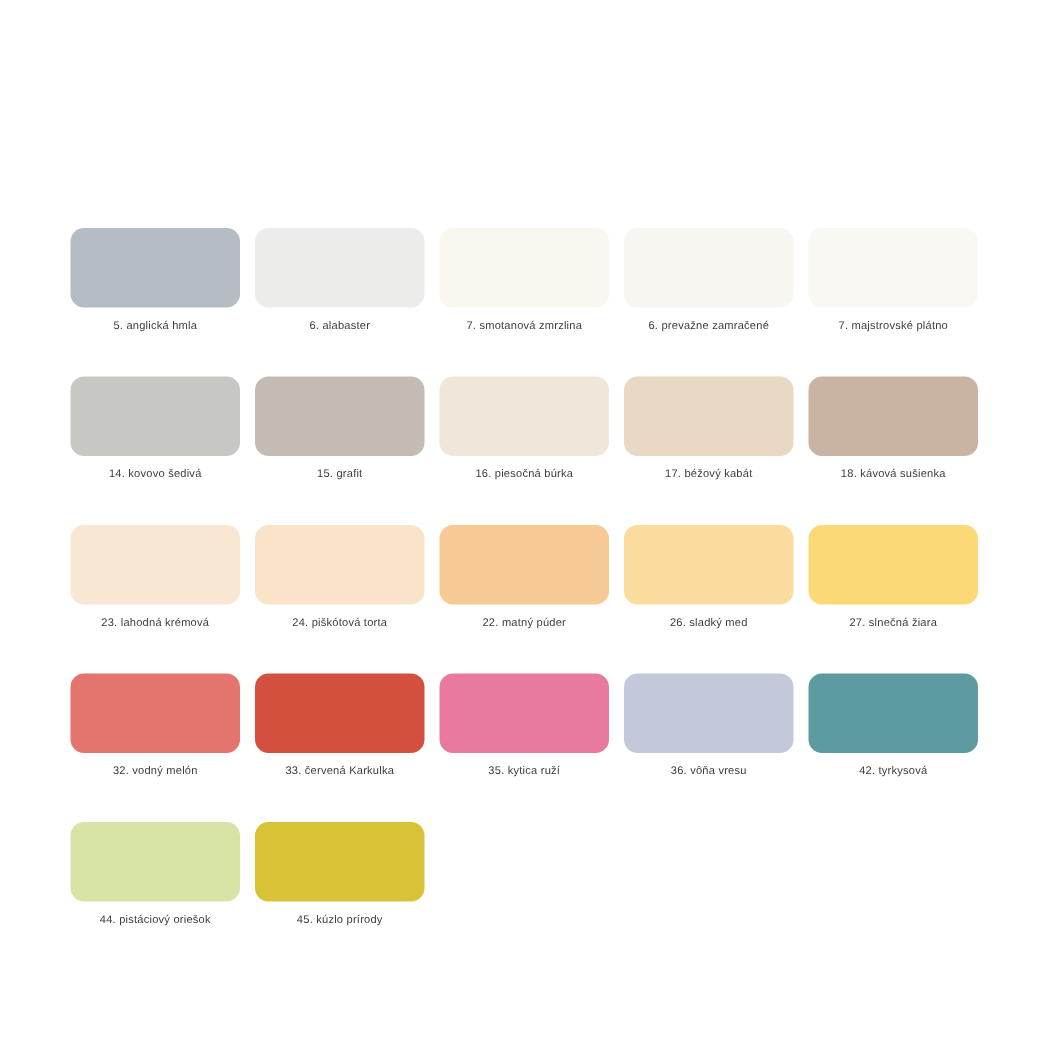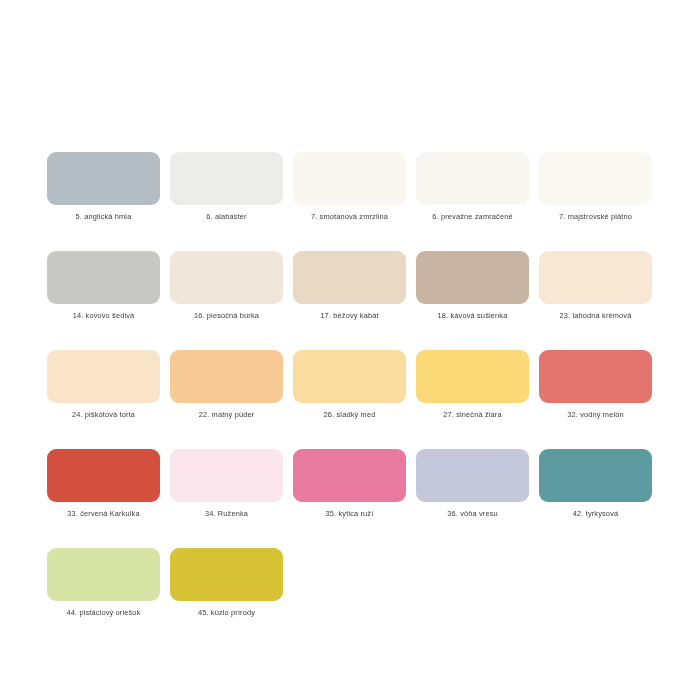--- a/index.html
+++ b/index.html
@@ -83,20 +83,24 @@
       </div>
       <div class="swatch-cell">
         <div class="swatch-chip" style="background-color: rgb(250, 248, 243);"></div>
         <div class="swatch-label">7. majstrovské plátno</div>
       </div>
       <div class="swatch-cell">
         <div class="swatch-chip" style="background-color: rgb(199, 199, 196);"></div>
         <div class="swatch-label">14. kovovo šedivá</div>
       </div>
       <div class="swatch-cell">
+        <div class="swatch-chip" style="background-color: rgb(196, 187, 178);"></div>
+        <div class="swatch-label">15. grafit</div>
+      </div>
+      <div class="swatch-cell">
         <div class="swatch-chip" style="background-color: rgb(240, 230, 218);"></div>
         <div class="swatch-label">16. piesočná búrka</div>
       </div>
       <div class="swatch-cell">
         <div class="swatch-chip" style="background-color: rgb(232, 216, 196);"></div>
         <div class="swatch-label">17. béžový kabát</div>
       </div>
       <div class="swatch-cell">
         <div class="swatch-chip" style="background-color: rgb(201, 179, 163);"></div>
         <div class="swatch-label">18. kávová sušienka</div>
@@ -123,24 +127,20 @@
       </div>
       <div class="swatch-cell">
         <div class="swatch-chip" style="background-color: rgb(228, 117, 110);"></div>
         <div class="swatch-label">32. vodný melón</div>
       </div>
       <div class="swatch-cell">
         <div class="swatch-chip" style="background-color: rgb(212, 80, 62);"></div>
         <div class="swatch-label">33. červená Karkulka</div>
       </div>
       <div class="swatch-cell">
-        <div class="swatch-chip" style="background-color: rgb(250, 230, 236);"></div>
-        <div class="swatch-label">34. Ruženka</div>
-      </div>
-      <div class="swatch-cell">
         <div class="swatch-chip" style="background-color: rgb(232, 121, 159);"></div>
         <div class="swatch-label">35. kytica ruží</div>
       </div>
       <div class="swatch-cell">
         <div class="swatch-chip" style="background-color: rgb(195, 200, 218);"></div>
         <div class="swatch-label">36. vôňa vresu</div>
       </div>
       <div class="swatch-cell">
         <div class="swatch-chip" style="background-color: rgb(93, 155, 160);"></div>
         <div class="swatch-label">42. tyrkysová</div>

